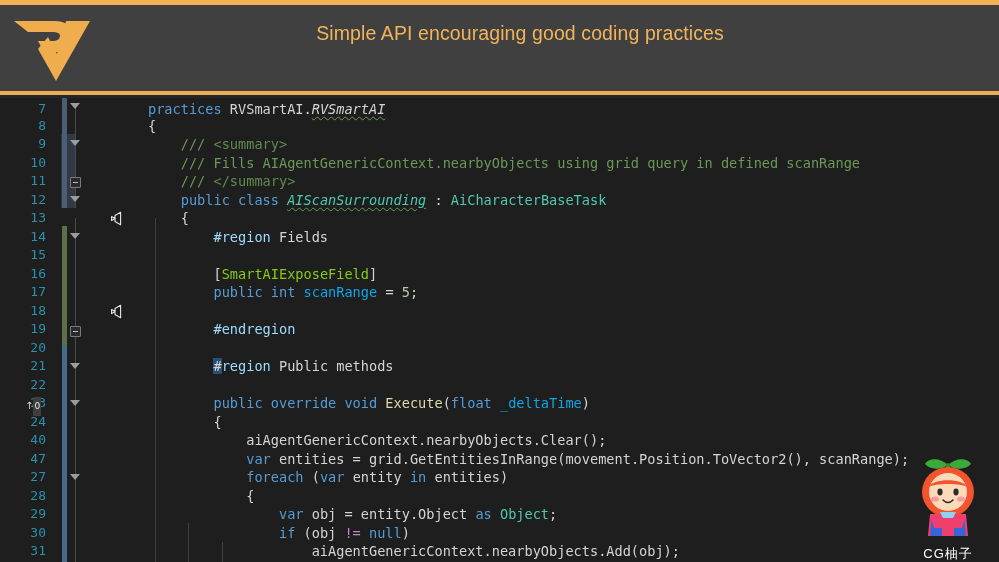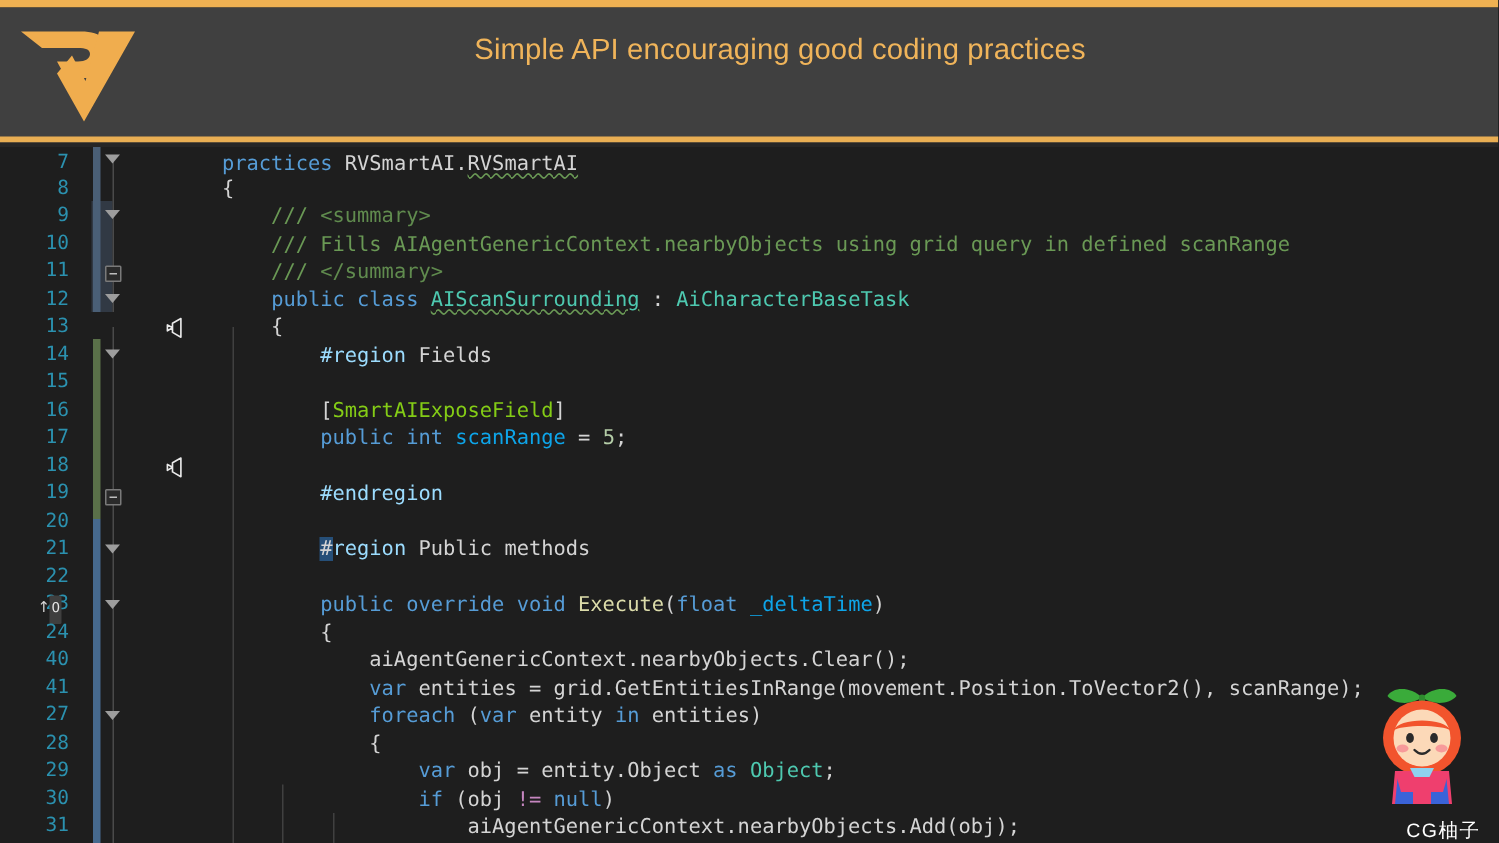--- a/index.html
+++ b/index.html
@@ -159,38 +159,38 @@
   .plain{ color:#d4d4d4; }
   .attr { color:#84cc16; }
   .mth  { color:#dcdcaa; }
 
   .squig {
     text-decoration:underline;
     text-decoration-style:wavy;
     text-decoration-color:#6a9955;
     text-decoration-thickness:1px;
     text-underline-offset:2px;
+    font-style:italic;
   }
   .sel {
     background:#264f78;
     color:#d4d4d4;
   }
 
   
   .watermark {
     position:absolute; right:12px; bottom:4px;
     width:78px; height:104px;
     text-align:center;
   }
   .wm-label {
     font-family:"Liberation Sans", sans-serif;
     font-size:13px; color:#ffffff;
     letter-spacing:1px;
     margin-top:1px;
-    text-align:right;
   }
 </style>
 </head>
 <body>
 
 <div id="shot">
 
   <div class="top-accent"></div>
   <div class="header">
     <div class="logo">
@@ -335,21 +335,21 @@
         <span class="lnum">24</span>
         <span class="codetext"><span class="plain">        {</span></span>
       </div>
 
       <div class="row">
         <span class="lnum">40</span>
         <span class="codetext"><span class="plain">            aiAgentGenericContext.nearbyObjects.Clear();</span></span>
       </div>
 
       <div class="row">
-        <span class="lnum">41</span>
+        <span class="lnum">47</span>
         <span class="codetext"><span class="plain">            </span><span class="kw">var</span><span class="plain"> entities = grid.GetEntitiesInRange(movement.Position.ToVector2(), scanRange);</span></span>
       </div>
 
       <div class="row">
         <span class="lnum">27</span>
         <span class="codetext"><span class="plain">            </span><span class="kw">foreach</span><span class="plain"> (</span><span class="kw">var</span><span class="plain"> entity </span><span class="kw">in</span><span class="plain"> entities)</span></span>
       </div>
 
       <div class="row">
         <span class="lnum">28</span>

